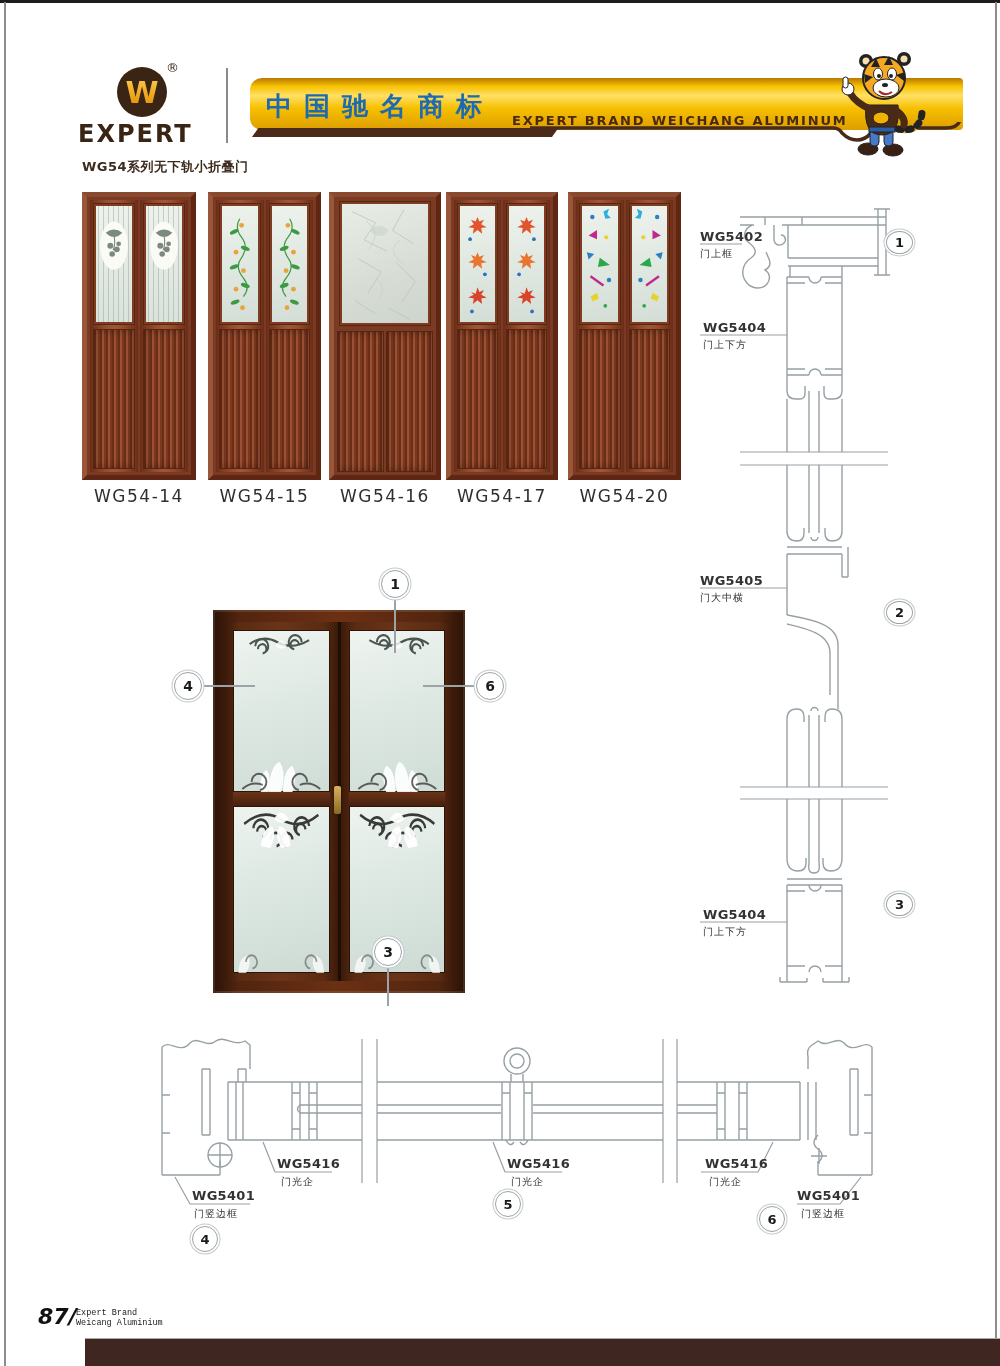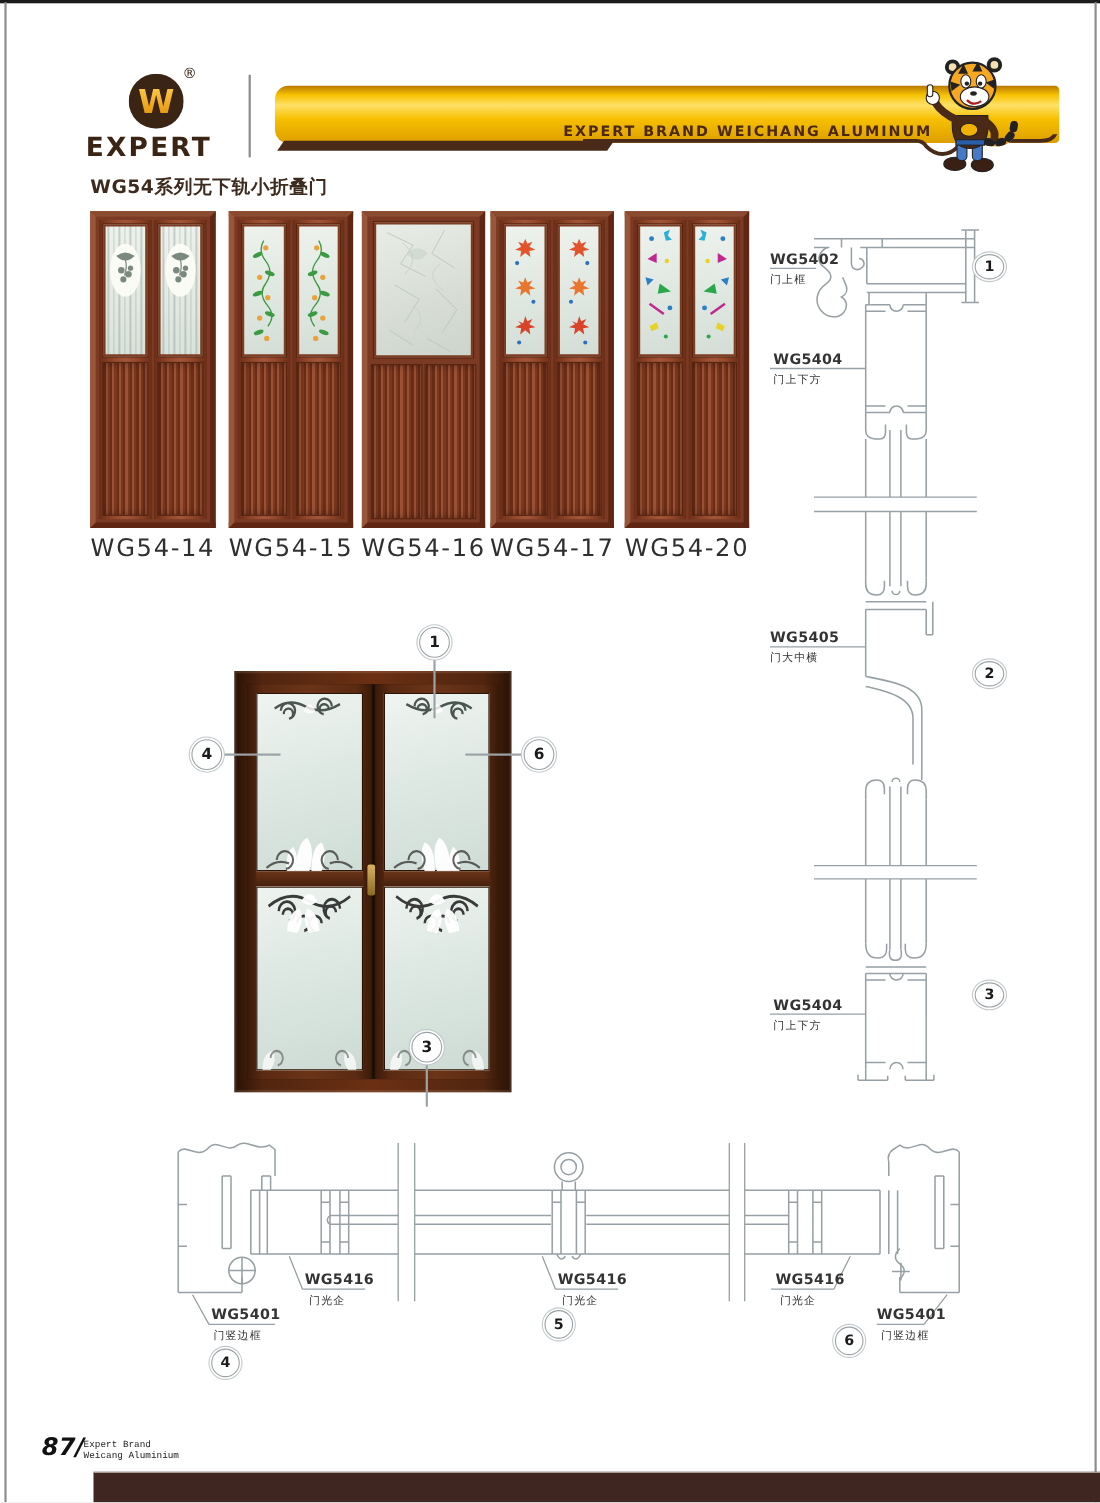--- a/index.html
+++ b/index.html
@@ -26,21 +26,21 @@
   .banner-edge { position:absolute; left:0; bottom:-14px; width:713px; height:22px; }
   .banner-cn-left { position:absolute; left:16px; top:11px; font-size:26px; font-weight:bold;
                     letter-spacing:12px; color:#1d6ab3; white-space:nowrap; }
   .banner-cn-right { position:absolute; left:260px; top:3px; font-size:28px; font-weight:bold;
                      letter-spacing:4px; color:#4a2812; white-space:nowrap; }
   .banner-cn-right .gap { display:inline-block; width:36px; }
   .banner-en { position:absolute; left:262px; top:35px; font-size:13px; font-weight:600;
                letter-spacing:1.8px; color:#4a2812; white-space:nowrap; }
   .tiger { position:absolute; left:586px; top:-33px; width:92px; height:112px; }
 
-  .page-title { position:absolute; left:82px; top:158px; font-size:17px; font-weight:bold; color:#3c2b1e;
+  .page-title { position:absolute; left:82px; top:158px; font-size:13px; font-weight:bold; color:#3c2b1e;
                 letter-spacing:0.5px; }
 
   
   .door-card { position:absolute; top:192px; height:288px; }
   .pdoor { width:100%; height:100%; border:5px solid; border-color:#8a4a30 #5f2613 #5f2613 #9a5638;
            background:#7b3a24; padding:3px; display:flex; gap:2px; }
   .pdoor.single { flex-direction:column; }
   .leaf { flex:1; display:flex; flex-direction:column;
           background:linear-gradient(90deg,#6b2d18,#94492c 30%,#a3553a 50%,#94492c 70%,#6b2d18); padding:3px; }
   .glass { height:46%; border:1px solid #58250f; box-shadow:inset 0 0 0 2px #7e3d22; position:relative;
@@ -50,21 +50,21 @@
   .glass svg { position:absolute; inset:0; width:100%; height:100%; }
   .panel { flex:1; margin-top:4px; border:1px solid #58250f;
            background:repeating-linear-gradient(90deg,#6a2d17 0 2px,#9c5134 2px 4px,#7a381f 4px 6px);
            box-shadow:inset 0 0 8px rgba(0,0,0,.35); }
   .glass-wide { height:46%; margin:1px 2px; border:1px solid #58250f; box-shadow:inset 0 0 0 2px #7e3d22;
                 position:relative; overflow:hidden;
                 background:linear-gradient(160deg,#e9ede7,#d7ddd5 60%,#cdd4cb 100%); }
   .glass-wide svg { position:absolute; inset:0; width:100%; height:100%; }
   .panels { flex:1; display:flex; gap:2px; }
   .panels .panel { margin-top:2px; }
-  .door-label { position:absolute; top:486px; text-align:center; font-size:22px; color:#2f2f2f;
+  .door-label { position:absolute; top:486px; text-align:center; font-size:17px; color:#2f2f2f;
                 letter-spacing:1.5px; }
 
   
   .center-door { position:absolute; left:213px; top:610px; width:252px; height:383px; padding:12px;
                  background:linear-gradient(90deg,#2a1206,#51250f 10%,#6b3014 50%,#51250f 90%,#2a1206);
                  box-shadow:inset 0 0 0 2px rgba(255,230,200,.12); }
   .cd-inner { display:flex; height:100%; gap:3px; background:#1d0d04; }
   .cd-leaf { flex:1; padding:8px; display:flex; flex-direction:column;
              background:linear-gradient(90deg,#3a1a0a,#5a2a12 12%,#6b3418 50%,#5a2a12 88%,#3a1a0a); }
   .cd-glass-top { height:162px; position:relative; overflow:hidden;
@@ -120,20 +120,21 @@
   </svg>
   <div class="reg-mark">®</div>
   <div class="logo-text">EXPERT</div>
   <div class="hdr-divider"></div>
 
   <div class="banner">
     <div class="banner-shadow"></div>
     <svg class="banner-edge" viewBox="0 0 713 22">
       <path d="M280,6 H583 Q589,6 592,11 Q599,18 607,18 Q615,18 621,11 Q624,6 630,6 H696 Q708,6 710,-2" stroke="#4a2b1a" stroke-width="3.5" fill="none"></path>
     </svg>
+    <div class="banner-cn-left">中国驰名商标</div>
     <div class="banner-en">EXPERT BRAND WEICHANG ALUMINUM</div>
     <svg class="tiger" viewBox="0 0 92 112">
       <path d="M62,84 Q84,88 86,68" stroke="#f0a030" stroke-width="7" fill="none" stroke-linecap="round"></path>
       <path d="M62,84 Q84,88 86,68" stroke="#222" stroke-width="7" fill="none" stroke-dasharray="3 7" stroke-linecap="round"></path>
       <ellipse cx="32" cy="104" rx="10" ry="6" fill="#3a2014" stroke="#222"></ellipse>
       <ellipse cx="57" cy="105" rx="10" ry="6" fill="#3a2014" stroke="#222"></ellipse>
       <rect x="34" y="84" width="9" height="17" rx="4" fill="#4679c8" stroke="#222"></rect>
       <rect x="48" y="84" width="9" height="17" rx="4" fill="#4679c8" stroke="#222"></rect>
       <path d="M30,60 Q27,90 46,90 Q65,90 62,60 Z" fill="#4a2a16" stroke="#222"></path>
       <rect x="33" y="82" width="26" height="5" fill="#2a5ea8" stroke="#222"></rect>

